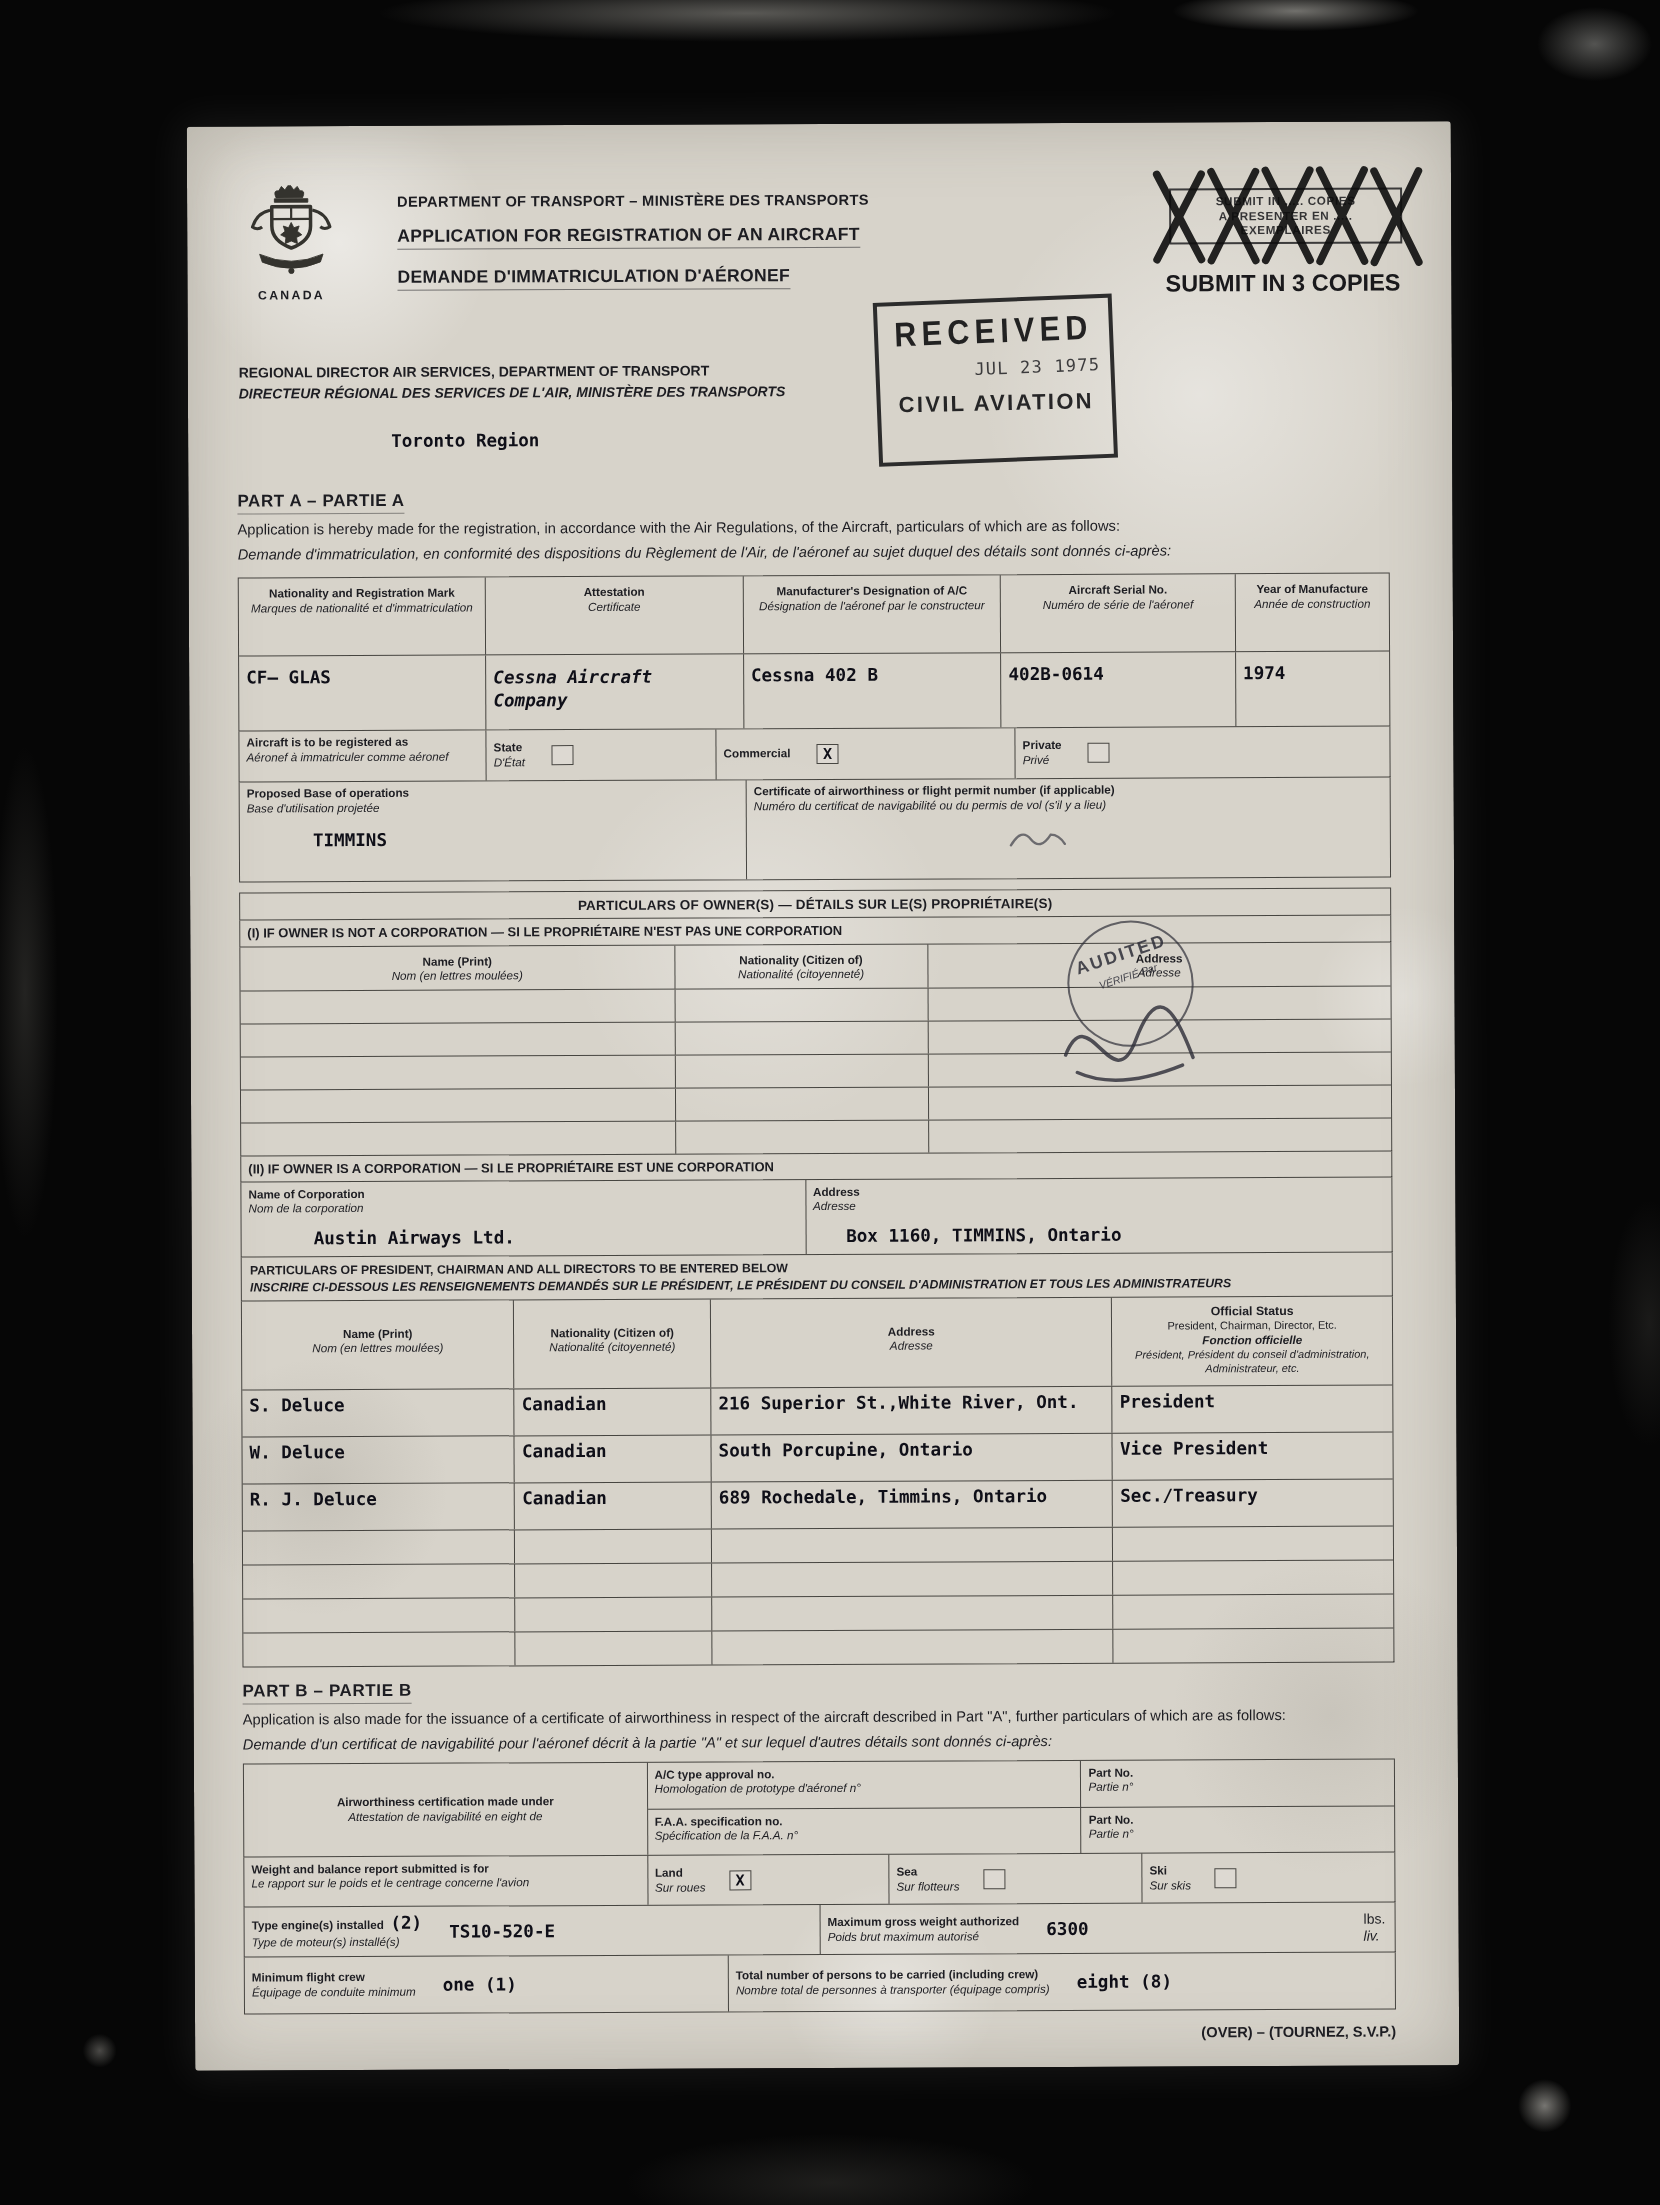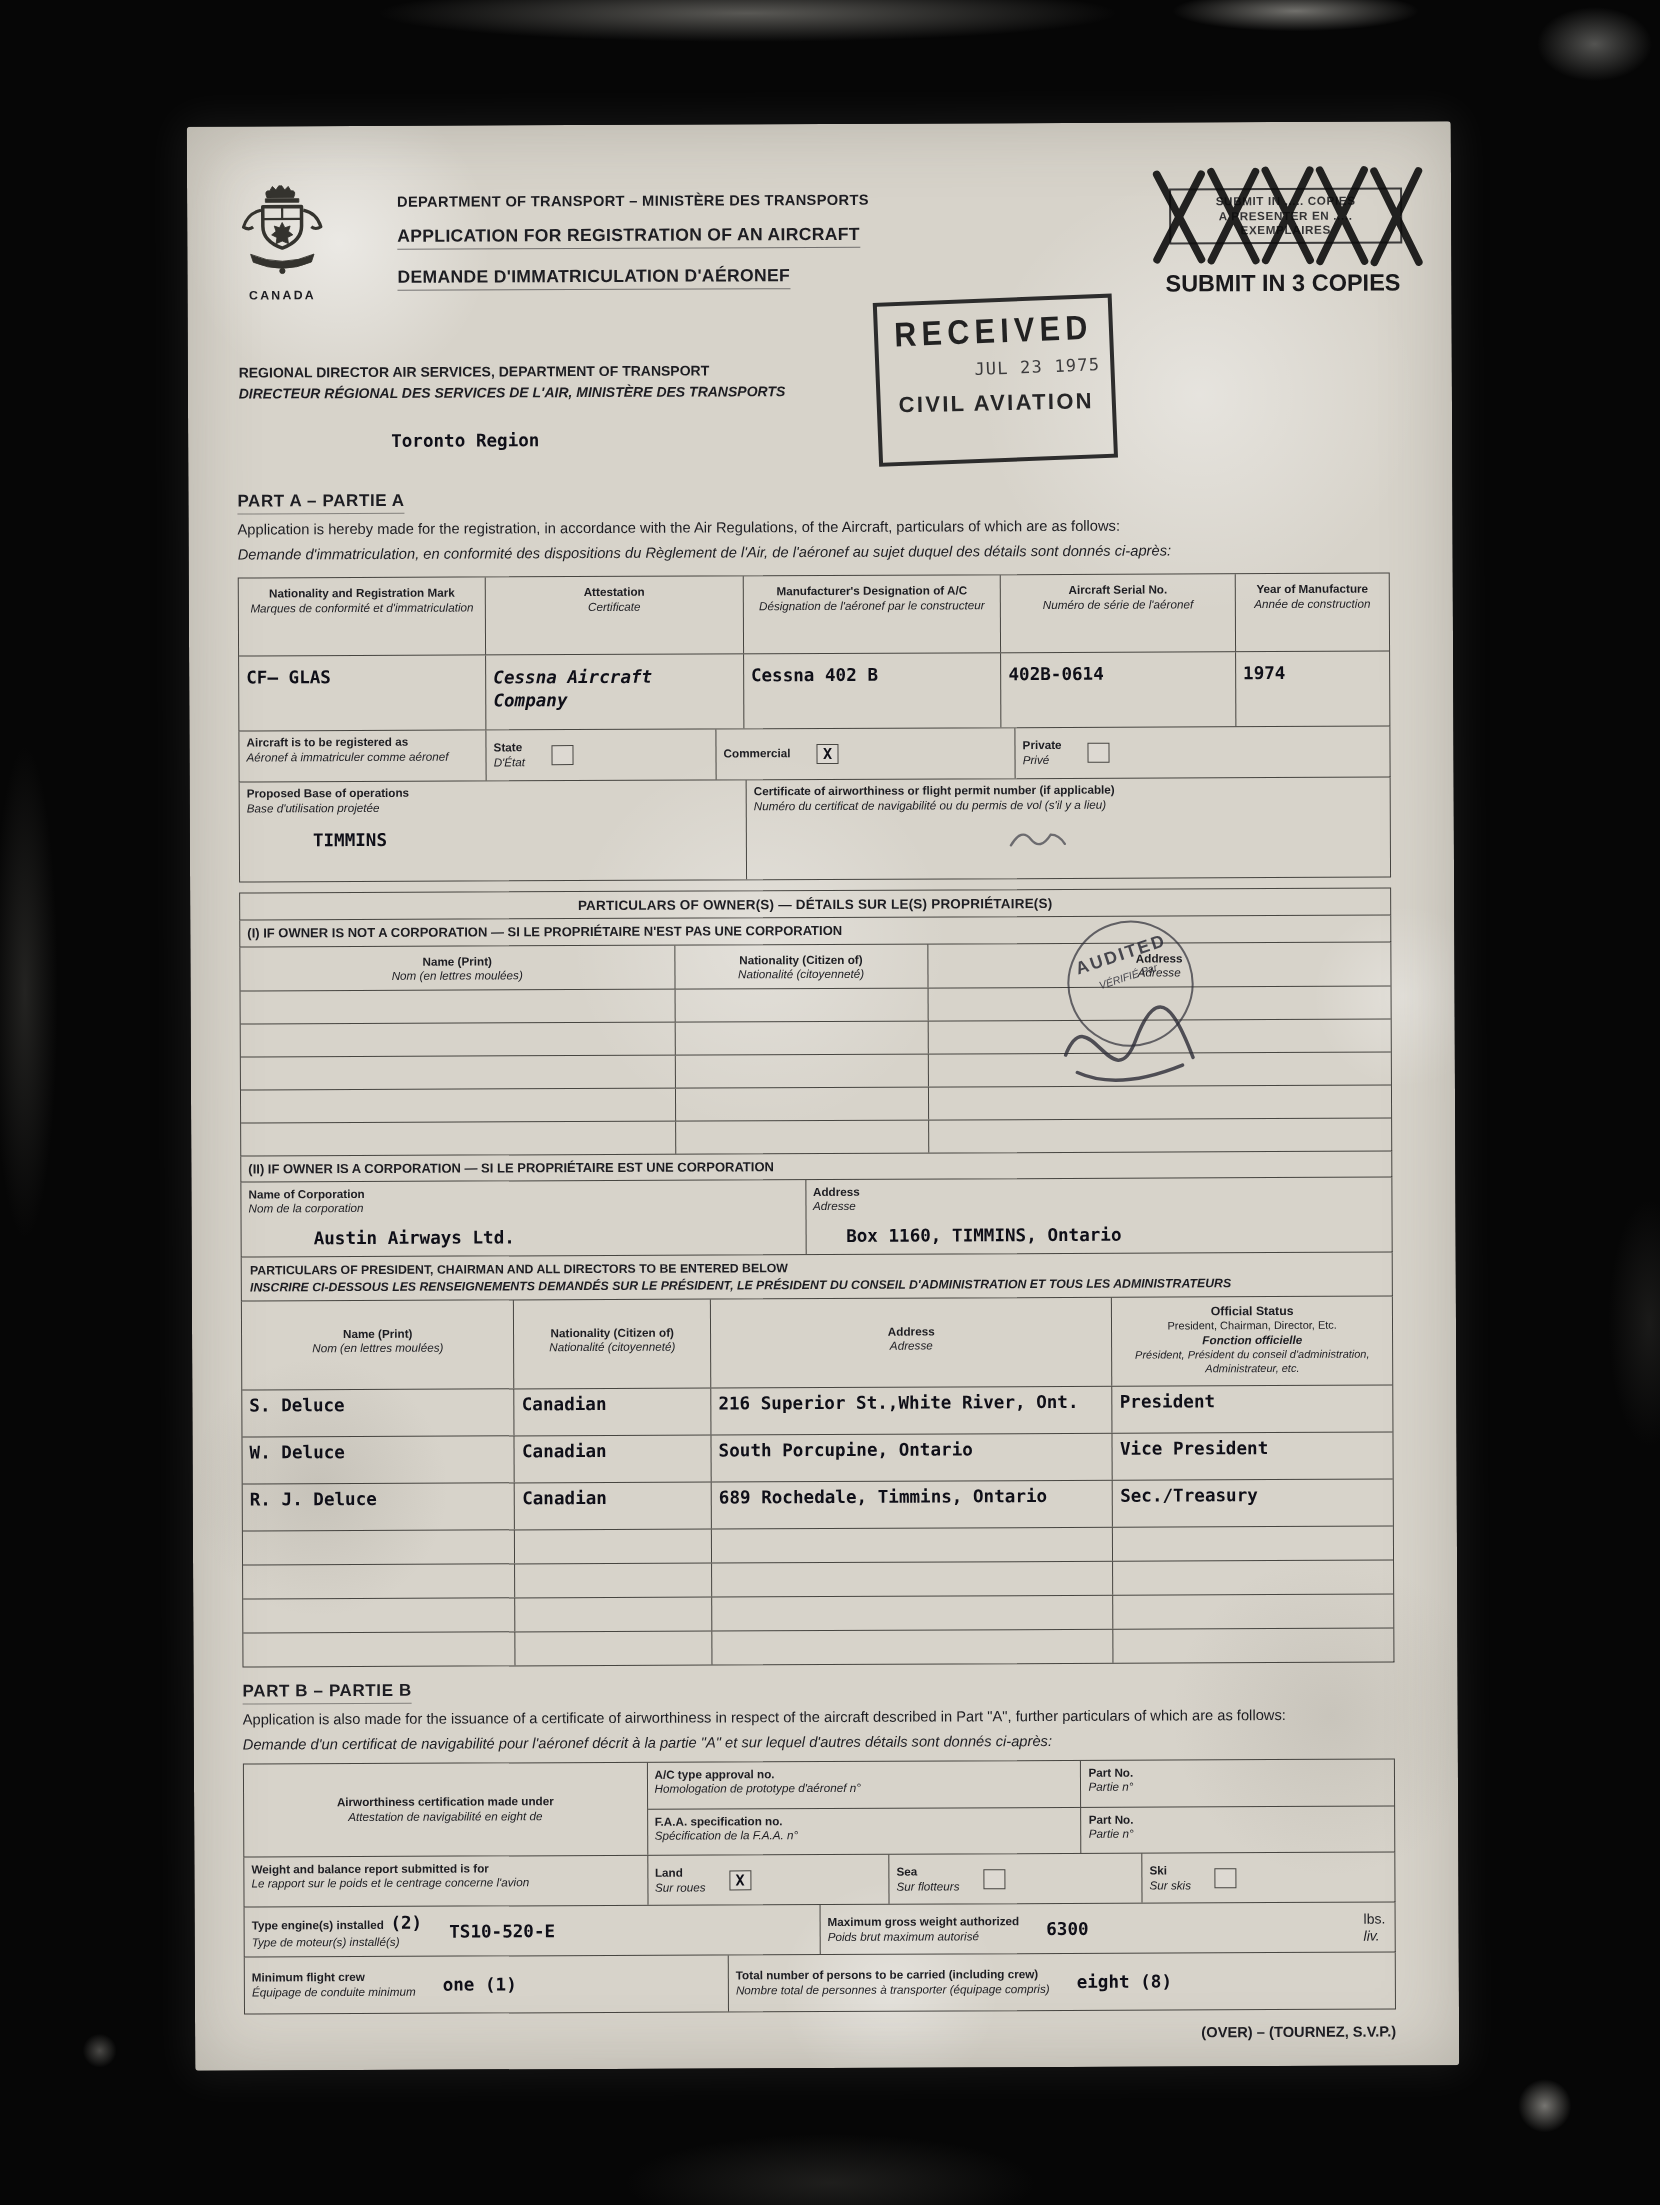--- a/index.html
+++ b/index.html
@@ -40,21 +40,21 @@
   .fr{font-style:italic;}
   .lbl{font-size:11.7px;line-height:1.25;}
   .thc{text-align:center;padding-top:8.2px;}
   .typed{font-family:"DejaVu Sans Mono","Liberation Mono",monospace;font-weight:700;font-size:17.6px;color:#0f0f18;}
   .sec-title{font-size:17px;font-weight:700;letter-spacing:0.6px;margin-top:7px;width:fit-content;
     border-bottom:1.2px solid rgba(30,30,34,.45);padding-bottom:1.8px;}
   .intro{font-size:14.7px;margin-top:5.9px;line-height:1.3;}
 
   
   .hdr{position:relative;height:302px;}
-  .crest{position:absolute;left:2px;top:2.9px;width:88px;text-align:center;}
+  .crest{position:absolute;left:11px;top:2.9px;width:88px;text-align:center;}
   .crest-label{font-size:12.3px;font-weight:700;letter-spacing:2.3px;margin-top:2.3px;}
   .dept{position:absolute;left:161px;top:11.7px;}
   .dept-line{font-size:14.7px;font-weight:700;letter-spacing:0.3px;}
   .title-u{font-size:17.6px;font-weight:700;margin-top:16.4px;width:fit-content;
     border-bottom:1.2px solid rgba(30,30,34,.55);padding-bottom:2.3px;letter-spacing:0.3px;}
   .regional{position:absolute;left:1.8px;top:182px;}
   .reg-en{font-size:14px;font-weight:700;}
   .reg-fr{font-size:14px;font-weight:700;font-style:italic;margin-top:4.7px;}
   .region-value{position:absolute;left:154px;top:249px;}
 
@@ -241,21 +241,21 @@
       </div>
 
       <div class="sec-title">PART A  –  PARTIE A</div>
       <div class="intro en-n">Application is hereby made for the registration, in accordance with the Air Regulations, of the Aircraft, particulars of which are as follows:</div>
       <div class="intro fr">Demande d'immatriculation, en conformité des dispositions du Règlement de l'Air, de l'aéronef au sujet duquel des détails sont donnés ci-après:</div>
 
       <div class="tbl air-tbl">
         <div class="trow thead">
           <div class="tc thc lbl">
             <div class="en">Nationality and Registration Mark</div>
-            <div class="fr">Marques de conformité et d'immatriculation</div>
+            <div class="fr">Marques de nationalité et d'immatriculation</div>
           </div>
           <div class="tc thc lbl">
             <div class="en">Attestation</div>
             <div class="fr">Certificate</div>
           </div>
           <div class="tc thc lbl">
             <div class="en">Manufacturer's Designation of A/C</div>
             <div class="fr">Désignation de l'aéronef par le constructeur</div>
           </div>
           <div class="tc thc lbl">

